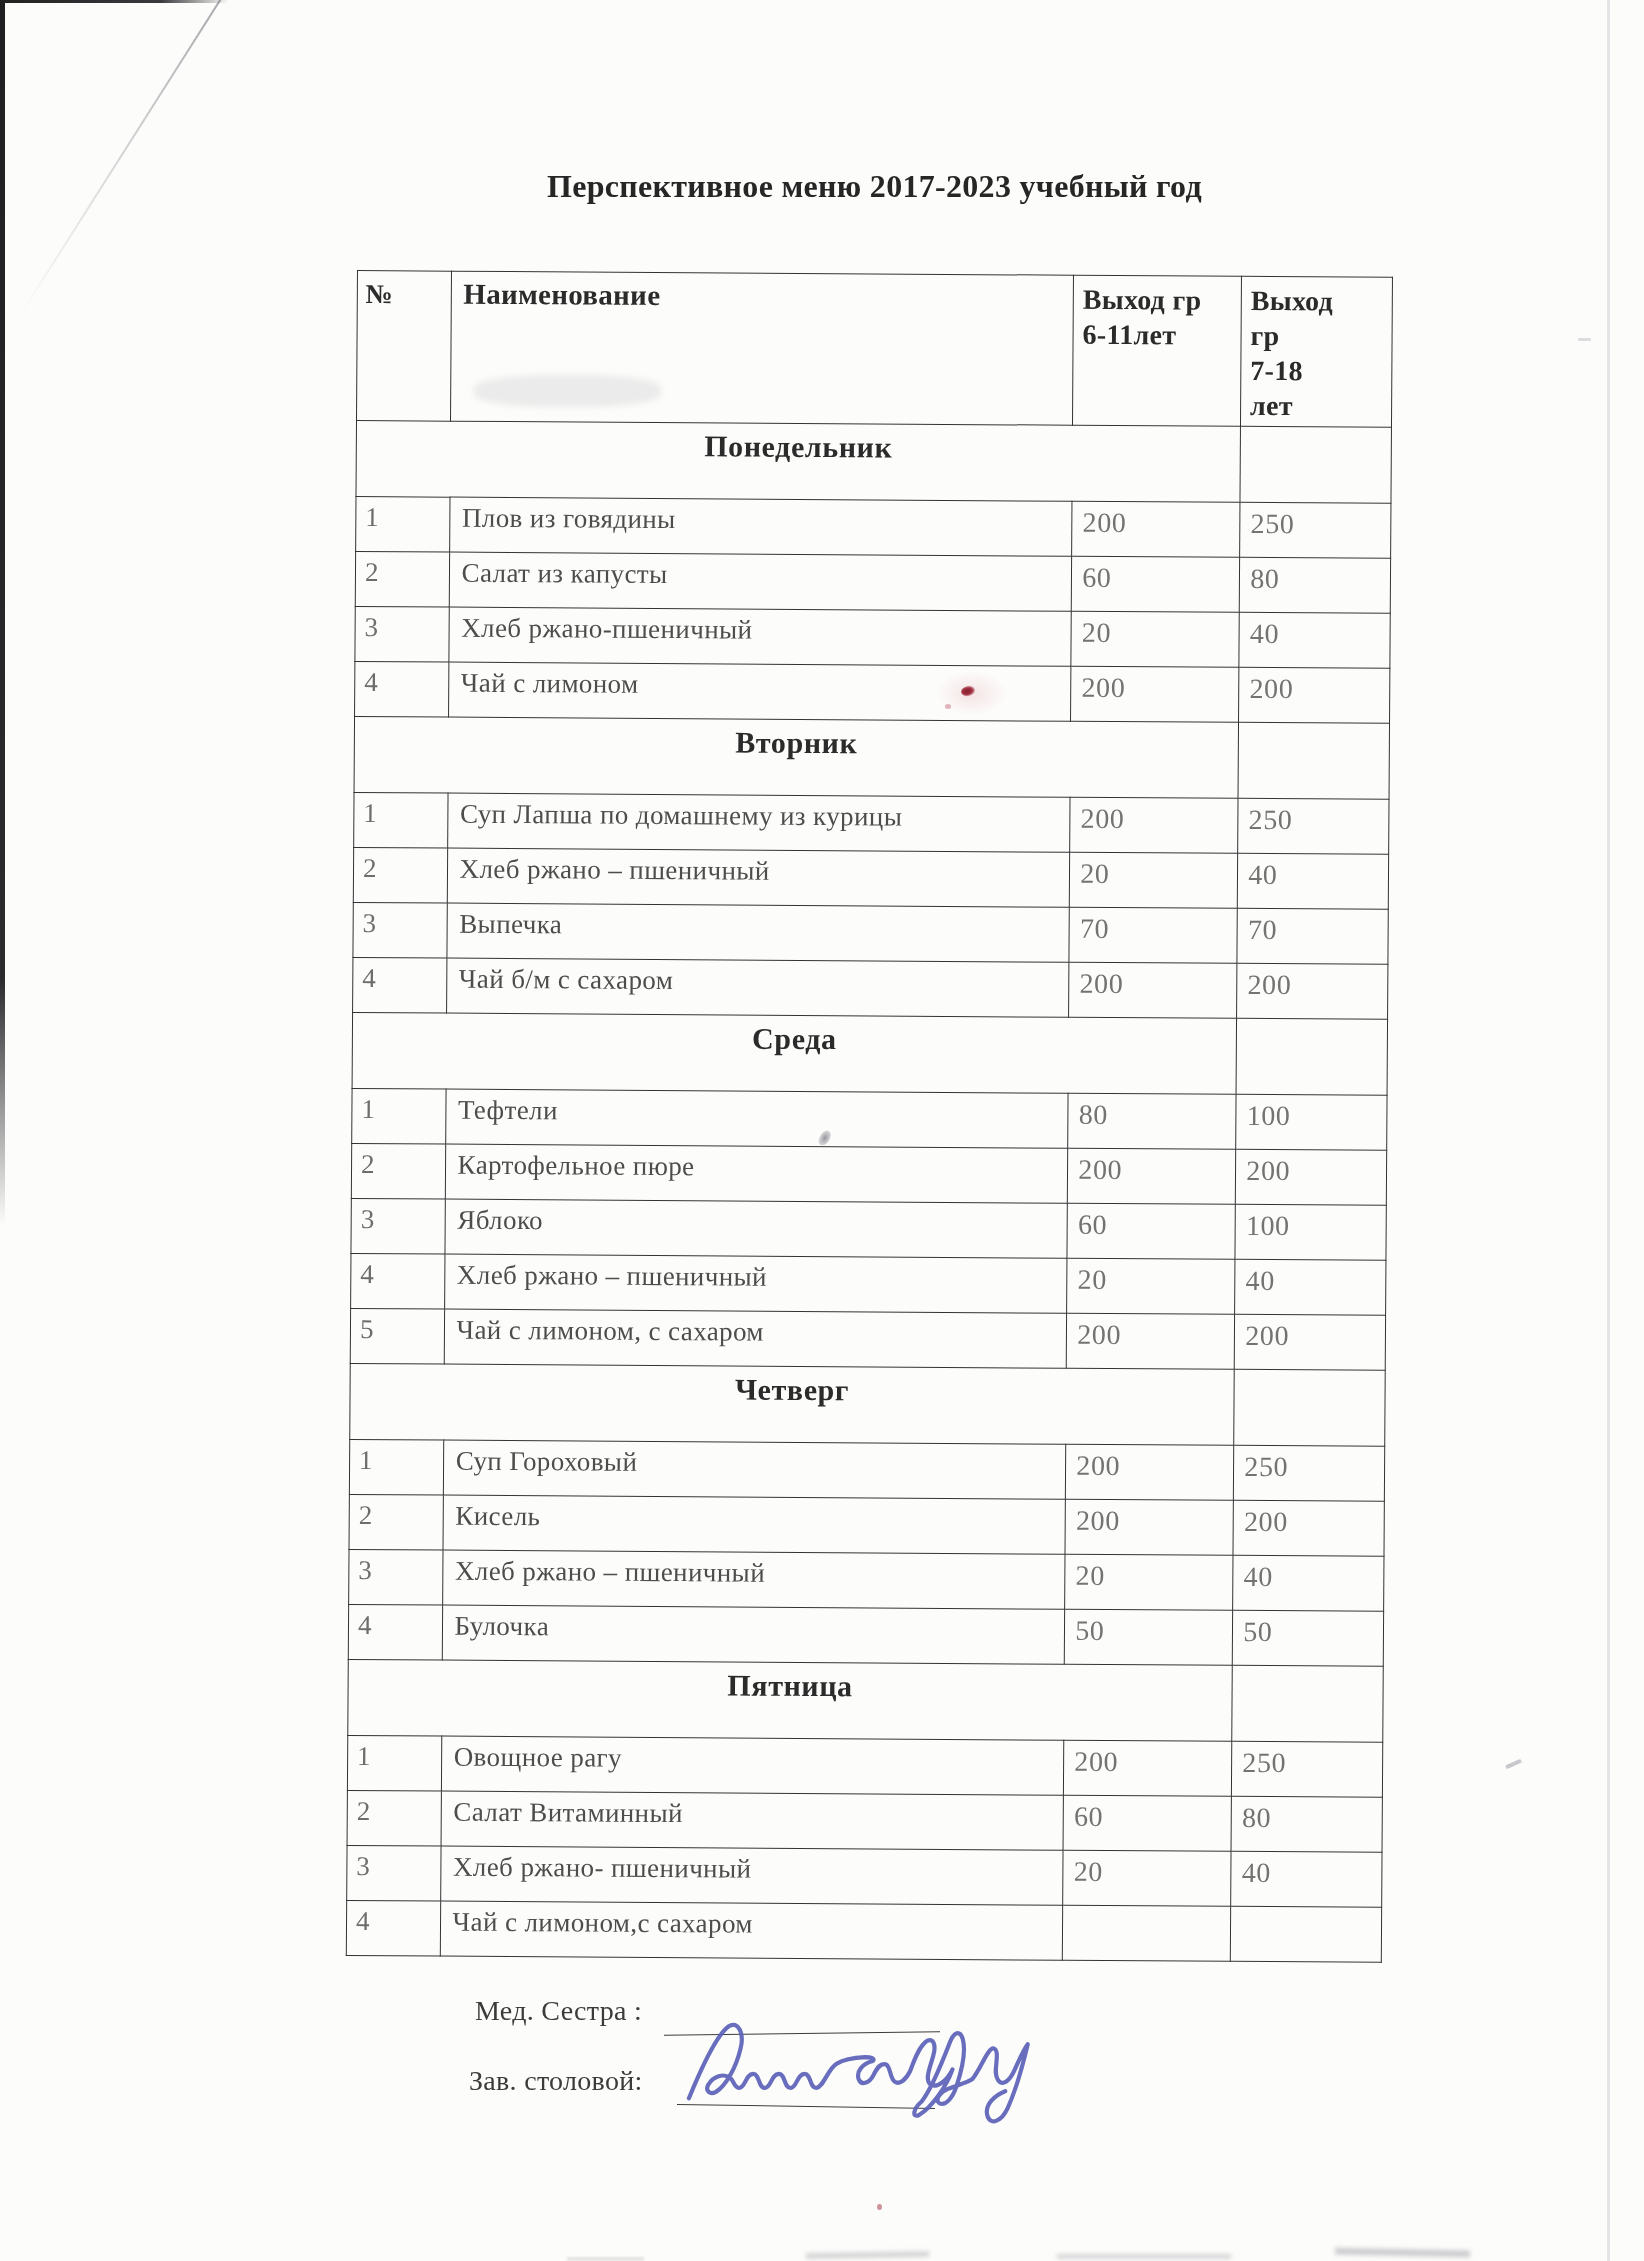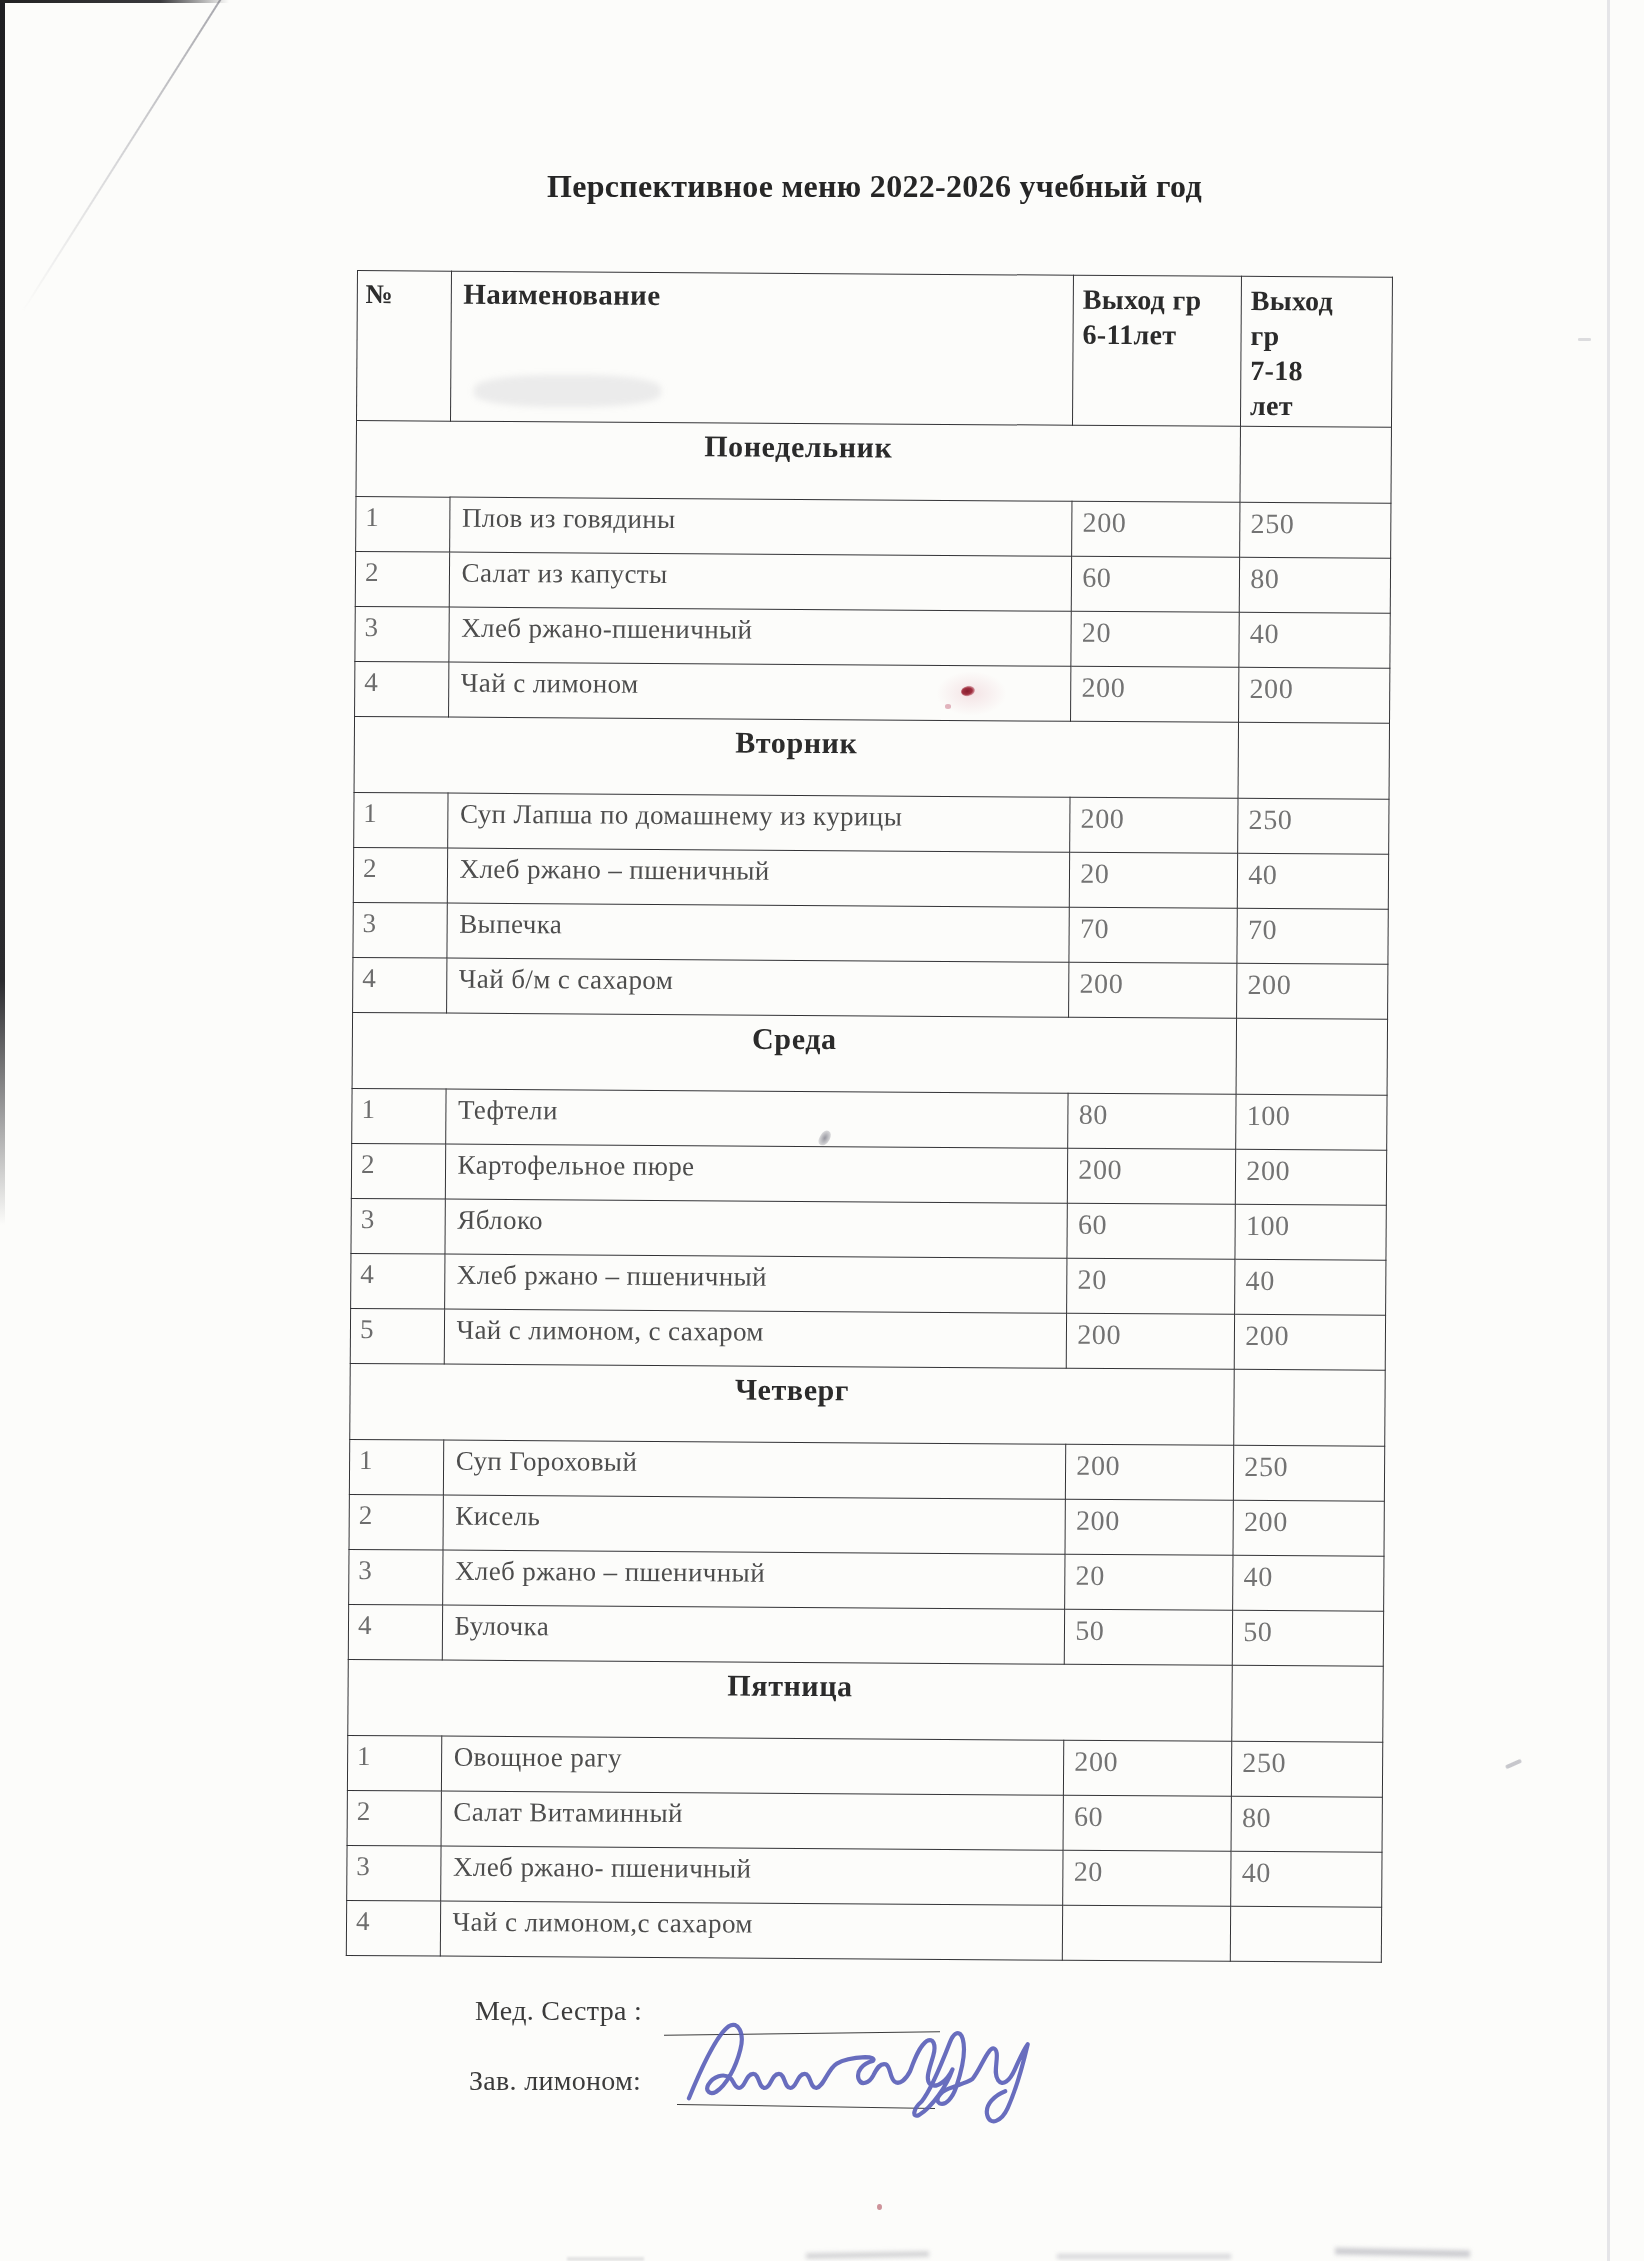--- a/index.html
+++ b/index.html
@@ -87,21 +87,21 @@
 <div class="speck-gray"></div>
 <div class="dash-right1"></div>
 <div class="dash-right2"></div>
 <div class="dot-red-bottom"></div>
 <div class="smudge-b1"></div>
 <div class="smudge-b2"></div>
 <div class="smudge-b3"></div>
 <div class="smudge-b4"></div>
 
 <div class="title-block">
-  <div class="title-line1">Перспективное меню 2022-2026 учебный год</div>
+  <div class="title-line1">Перспективное меню 2017-2023 учебный год</div>
 </div>
 
 <div class="sheet">
 <table class="menu">
   <colgroup>
         <col style="width:94px">
         <col style="width:622px">
         <col style="width:168px">
         <col style="width:151px">
       </colgroup>
@@ -266,21 +266,21 @@
     <td class="ti">Чай с лимоном,с сахаром</td>
     <td class="tv"></td>
     <td class="tv"></td>
   </tr>
 </tbody>
     </table>
 </div>
 
 <div class="footer-label" id="lbl-med">Мед. Сестра :</div>
 <div class="sign-line" id="line-med"></div>
-<div class="footer-label" id="lbl-zav">Зав. лимоном:</div>
+<div class="footer-label" id="lbl-zav">Зав. столовой:</div>
 <div class="sign-line" id="line-zav"></div>
 
 <svg class="signature" viewBox="0 0 600 210" xmlns="http://www.w3.org/2000/svg">
   <path d="M 30 142
     C 48 98, 72 44, 92 30
     C 106 21, 117 40, 110 66
     C 103 94, 88 122, 72 132
     C 63 137, 55 131, 60 121
     C 68 107, 84 103, 94 110
     C 100 114, 100 126, 108 126

